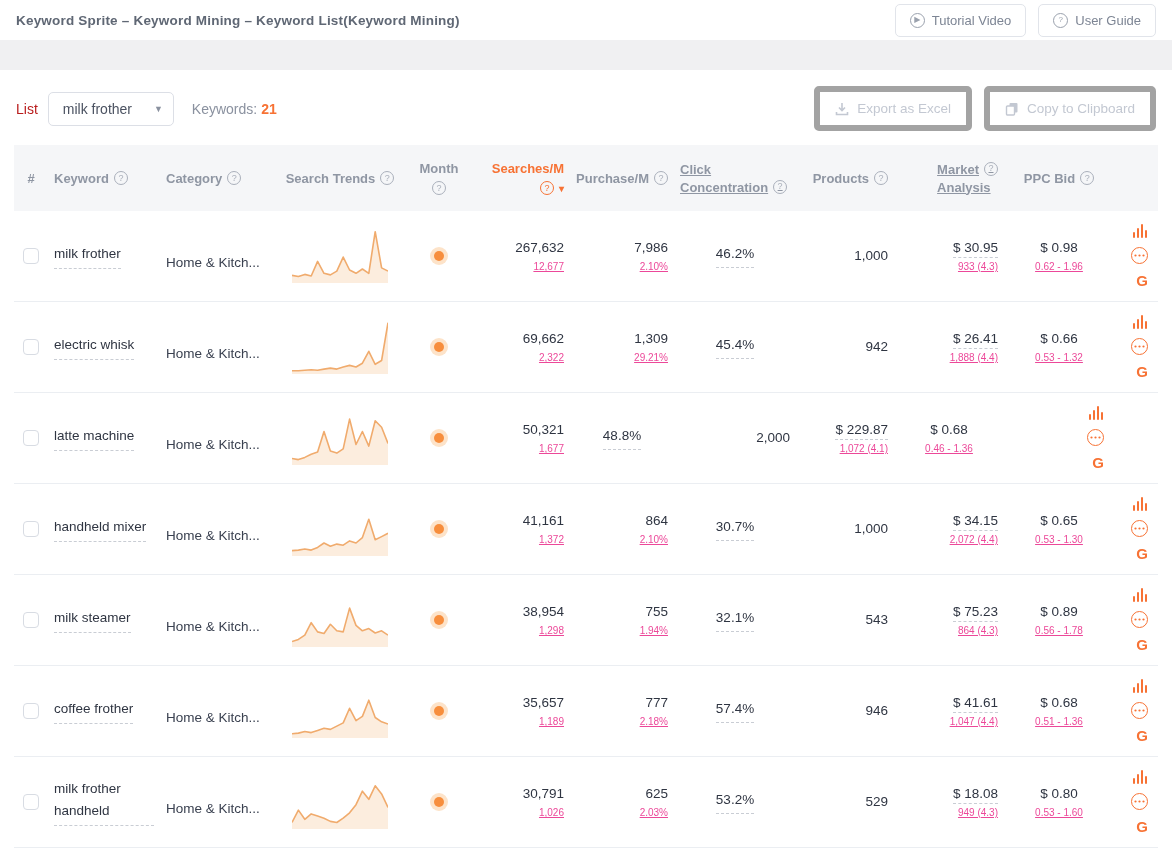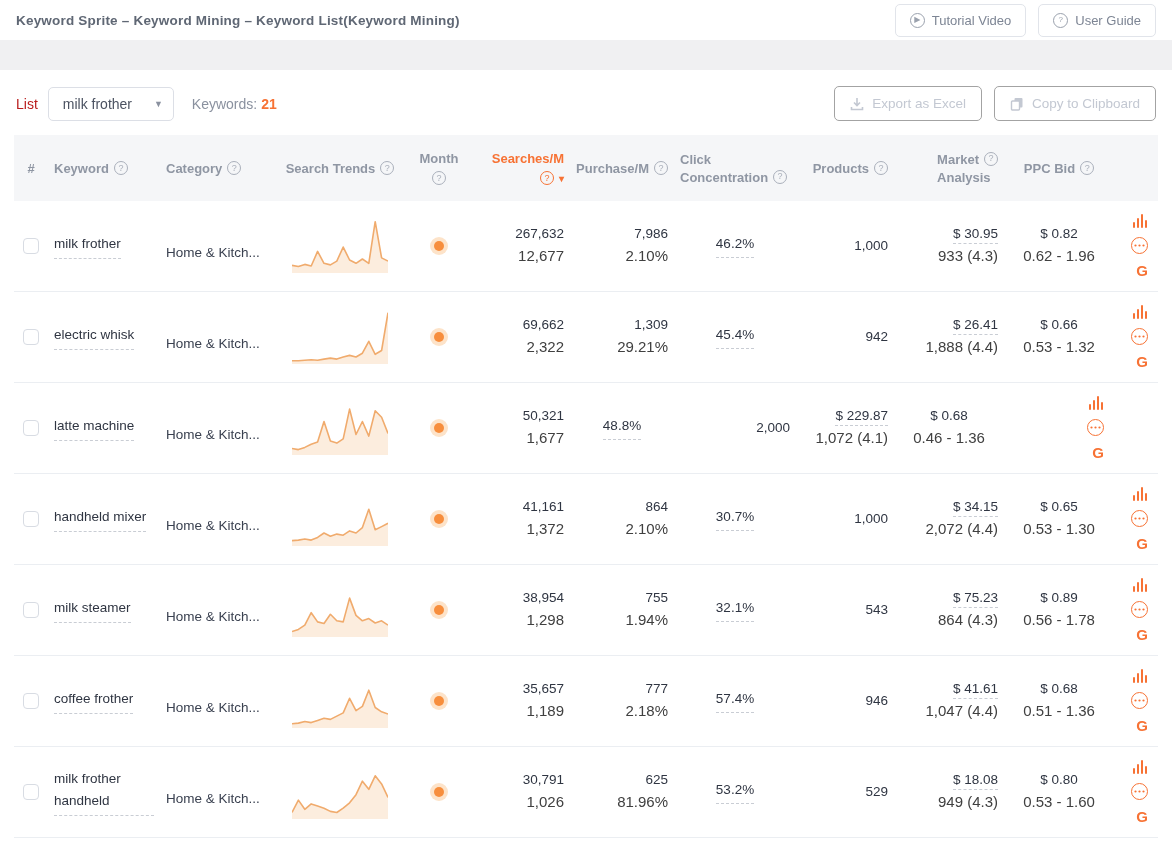--- a/index.html
+++ b/index.html
@@ -24,50 +24,50 @@
   .toolbar { display:flex; align-items:center; padding:16px 16px 14px 16px; }
   .list-label { font-size:14px; color:#b91c1c; margin-right:10px; }
   .list-select { display:flex; align-items:center; justify-content:space-between;
     min-width:126px; border:1px solid #dcdfe6; border-radius:5px; background:#fff;
     padding:8px 10px 8px 14px; font-size:14px; color:#4b5261; cursor:pointer; gap:10px; }
   .select-caret { font-size:9px; color:#8a919f; }
   .kw-counter { margin-left:18px; font-size:14px; color:#8a919f; }
   .kw-count { color:#f77234; font-weight:700; margin-left:4px; }
   .toolbar-right { margin-left:auto; display:flex; gap:12px; }
   .disabled-btn { display:flex; align-items:center; gap:8px; background:#fff;
-    border:1px solid #a3a3a3; border-radius:5px; padding:9px 15px;
+    border:6px solid #a3a3a3; border-radius:5px; padding:9px 15px;
     font-size:13.5px; color:#c3c8d2; cursor:not-allowed; }
   .disabled-btn svg { display:block; }
 
   
   .table { margin:0 14px; }
   .grid-row { display:grid;
     grid-template-columns:34px 112px 110px 140px 58px 102px 104px 122px 98px 110px 110px 44px; }
   .thead { background:#f5f6f8; min-height:66px; align-items:center;
     font-size:13px; font-weight:700; color:#8f96a3; }
   .th { padding:10px 6px; display:flex; align-items:center; gap:5px; flex-wrap:wrap; }
   .th.right { justify-content:flex-end; text-align:right; }
   .th.center { justify-content:center; text-align:center; }
   .th-stack { display:flex; flex-direction:column; gap:3px; }
-  .th-line { display:flex; gap:5px; }
+  .th-line { display:flex; gap:5px;text-decoration:underline; }
   .q-ic { width:14px; height:14px; border:1px solid #aab0bb; border-radius:50%;
     display:inline-flex; align-items:center; justify-content:center; flex:none;
     font-size:9px; font-weight:400; color:#aab0bb; line-height:1; }
   .th-sorted { color:#f77234; }
   .th-sorted .q-ic { border-color:#f77234; color:#f77234; }
   .sort-caret { font-size:10px; color:#f77234; }
 
   .tr { border-bottom:1px solid #ebeef2; min-height:91px; align-items:center;
     font-size:13.5px; }
   .td { padding:6px; display:flex; flex-direction:column; justify-content:center; }
   .td.right { align-items:flex-end; text-align:right; }
   .td.center { align-items:center; text-align:center; }
   .td.left { align-items:flex-start; }
   .v1 { color:#2f3542; line-height:1.55; }
-  .v2 { color:#404040; font-size:15px; line-height:1.5; }
+  .v2 { color:#ec4899; font-size:10px; line-height:1.5;text-decoration:underline; }
   .dashed { border-bottom:1px dashed #c9cdd4; padding-bottom:2px; cursor:pointer; }
   .kw-link { color:#2f3542; border-bottom:1px dashed #c9cdd4; padding-bottom:3px;
     cursor:pointer; line-height:1.6; }
   .checkbox { width:16px; height:16px; border:1px solid #d8dce3; border-radius:4px;
     background:#fff; cursor:pointer; display:inline-block; }
   .cat-text { color:#3a4150;margin-top:12px; }
   .spark { display:block; cursor:pointer; }
   .spark-line { fill:none; stroke:#f0ab6d; stroke-width:1.6; stroke-linejoin:round; }
   .spark-area { fill:#f9dcbd; opacity:.5; }
   .month-dot { width:10px; height:10px; border-radius:50%; background:#f78e3d;
@@ -218,21 +218,21 @@
       <span class="v1 dashed">46.2%</span>
     </div>
     <div class="td right">
       <div class="v1">1,000</div>
     </div>
     <div class="td right">
       <div class="v1"><span class="dashed">$ 30.95</span></div>
       <div class="v2">933 (4.3)</div>
     </div>
     <div class="td center">
-      <div class="v1">$ 0.82</div>
+      <div class="v1">$ 0.98</div>
       <div class="v2">0.62 - 1.96</div>
     </div>
     <div class="td actions">
       <span class="act-ic">
         <svg width="16" height="14" viewBox="0 0 16 14">
               <g fill="#f77234">
                 <rect x="1" y="8" width="2" height="6" rx="1"></rect>
                 <rect x="5" y="4" width="2" height="10" rx="1"></rect>
                 <rect x="9" y="0" width="2" height="14" rx="1"></rect>
                 <rect x="13" y="6" width="2" height="8" rx="1"></rect>
@@ -585,21 +585,21 @@
     </div>
     <div class="td center">
       <span class="month-dot"></span>
     </div>
     <div class="td right">
       <div class="v1">30,791</div>
       <div class="v2">1,026</div>
     </div>
     <div class="td right">
       <div class="v1">625</div>
-      <div class="v2">81.96%</div>
+      <div class="v2">2.03%</div>
     </div>
     <div class="td center">
       <span class="v1 dashed">53.2%</span>
     </div>
     <div class="td right">
       <div class="v1">529</div>
     </div>
     <div class="td right">
       <div class="v1"><span class="dashed">$ 18.08</span></div>
       <div class="v2">949 (4.3)</div>

